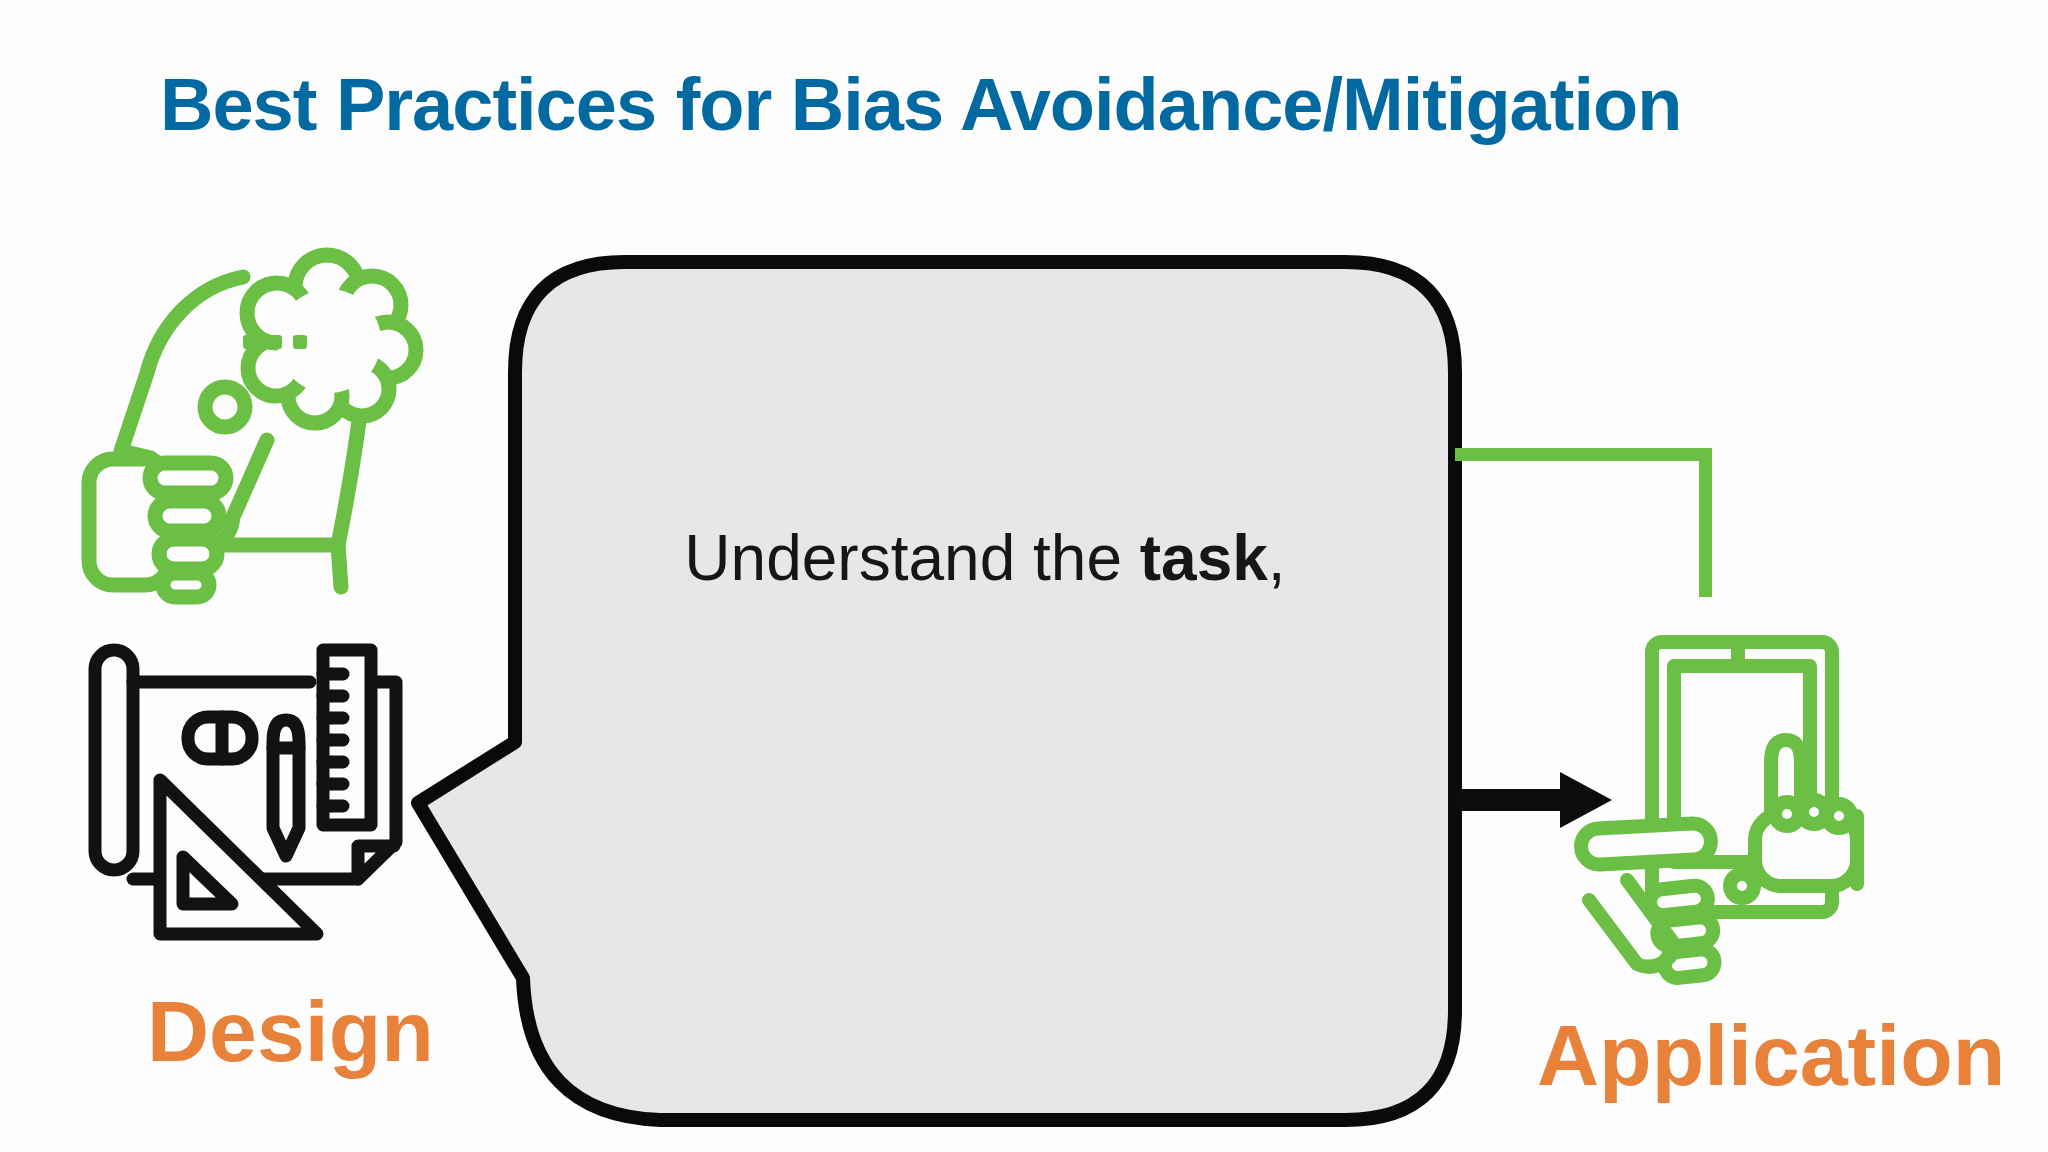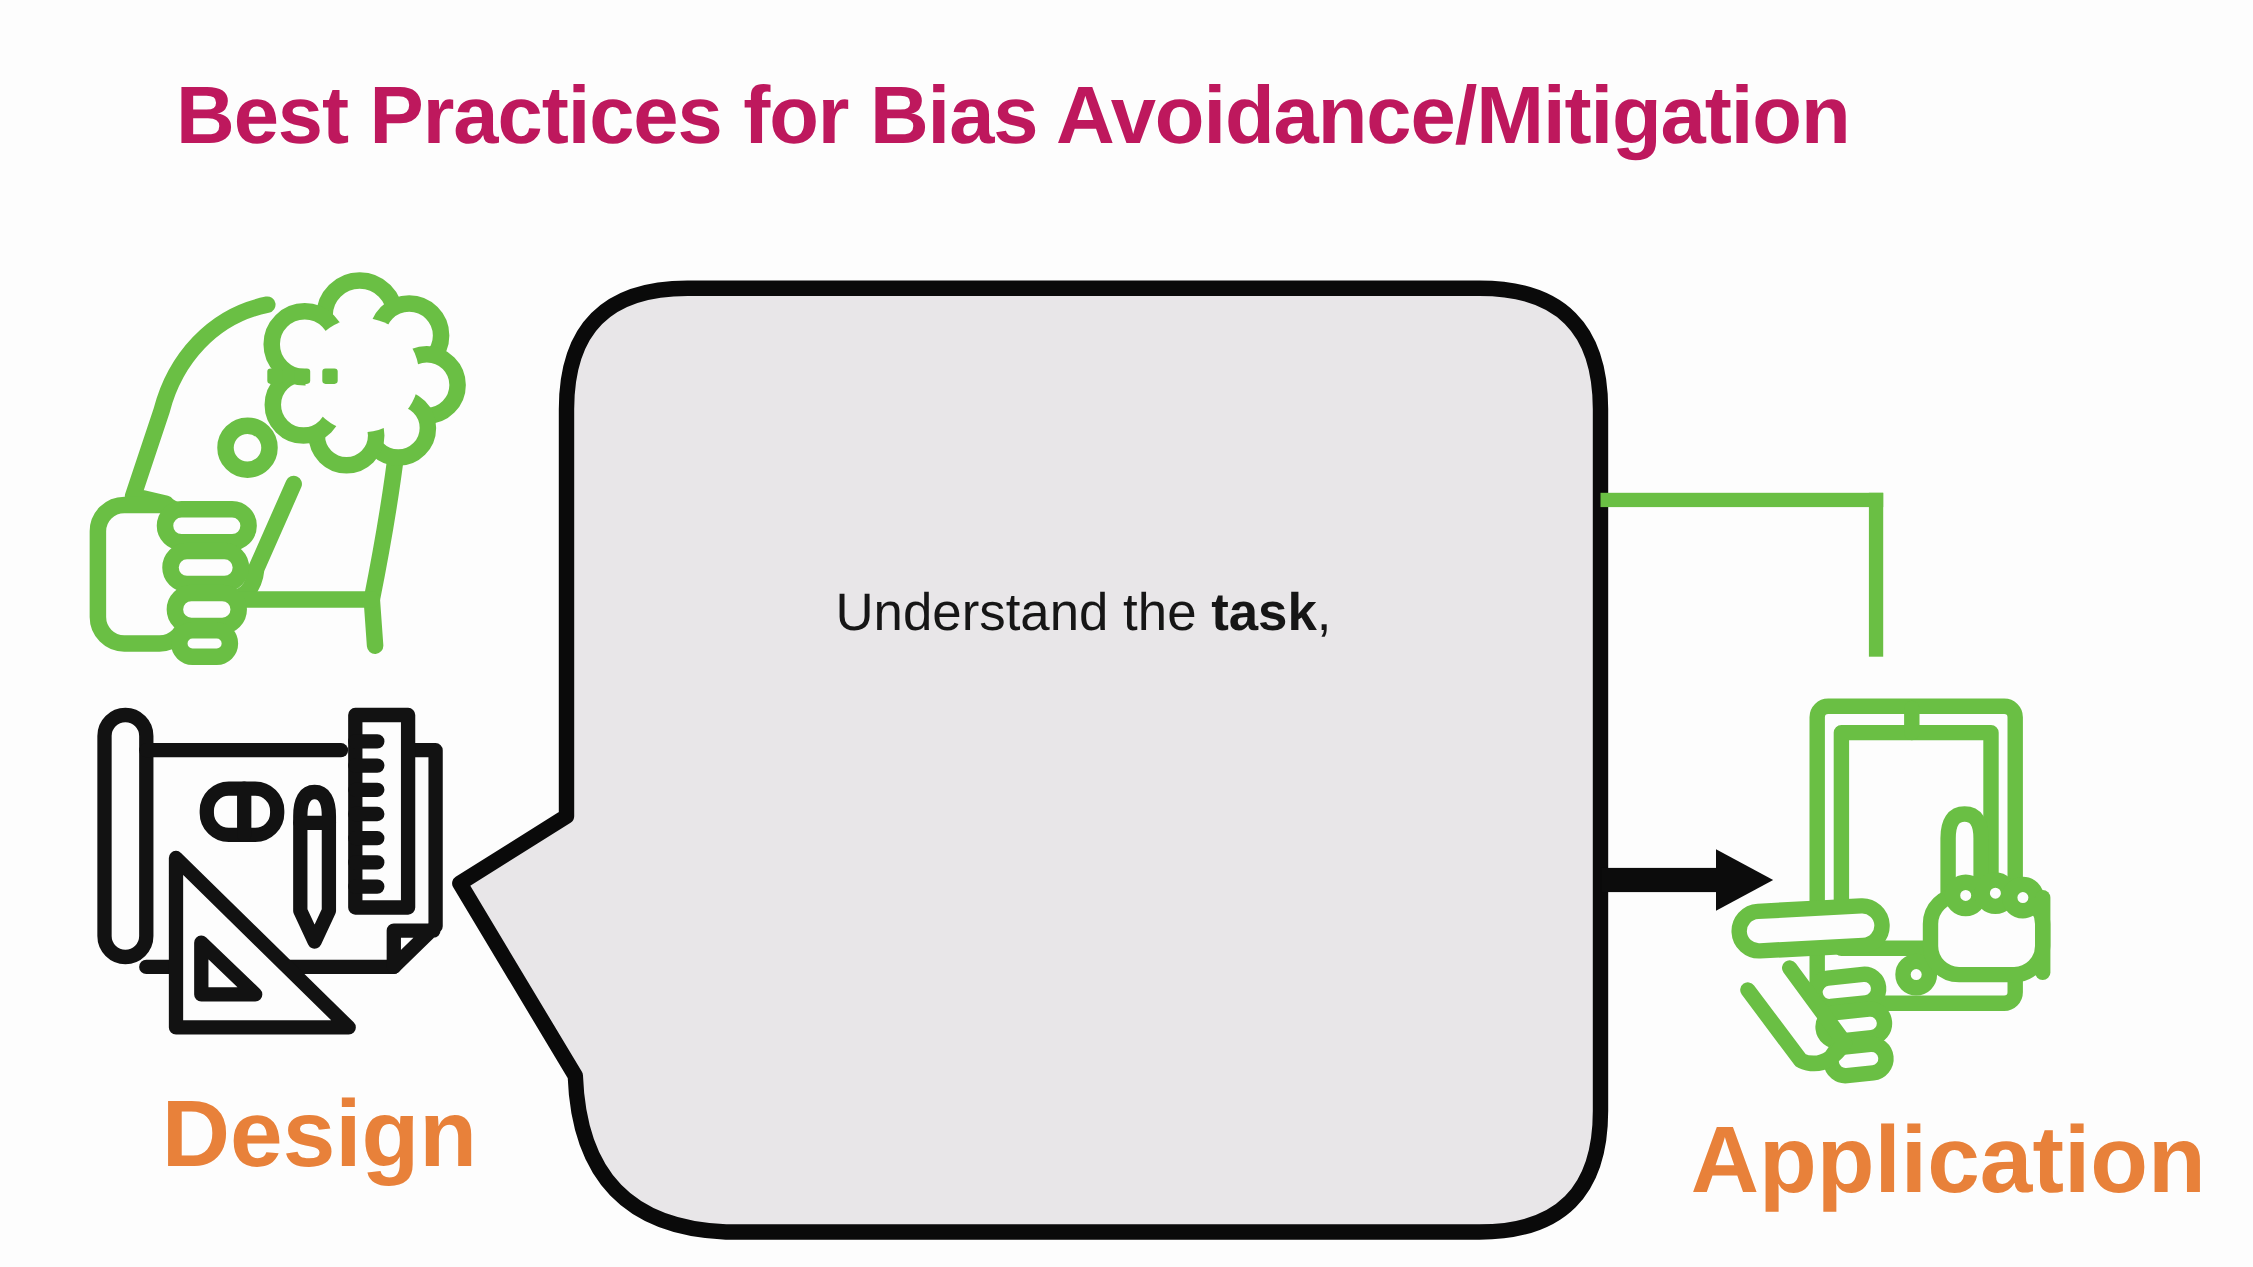--- a/index.html
+++ b/index.html
@@ -1,25 +1,25 @@
 <!DOCTYPE html>
 <html><head>
 <meta charset="utf-8">
 <style>
   html,body{margin:0;padding:0;}
   .slide{position:relative;width:2048px;height:1152px;background:#fdfdfd;overflow:hidden;
          font-family:"Liberation Sans", sans-serif;}
   .title{position:absolute;left:160px;top:62px;font-size:74px;font-weight:600;
-         color:#be185d;letter-spacing:-1px;white-space:nowrap;}
+         color:#0369a1;letter-spacing:-1px;white-space:nowrap;}
   .caption{position:absolute;font-size:86px;font-weight:bold;color:#e8813a;white-space:nowrap;margin-left:45px;}
   .caption.design{left:102px;top:982px;}
   .caption.application{left:1492px;top:1006px;}
   .abs{position:absolute;}
   .bubble-text{position:absolute;left:545px;top:512px;width:880px;text-align:center;
-               font-size:48px;line-height:92px;color:#161616;}
+               font-size:64px;line-height:92px;color:#161616;}
   .bubble-text b{font-weight:bold;}
   .green-line{position:absolute;background:#6abf44;}
   .h-line{left:1455px;top:448px;width:257px;height:13px;}
   .v-line{left:1699px;top:448px;width:13px;height:149px;}
   .arrow-shaft{position:absolute;left:1456px;top:789px;width:106px;height:22px;background:#0c0c0c;}
   .arrow-head{position:absolute;left:1560px;top:772px;width:0;height:0;
               border-top:28px solid transparent;border-bottom:28px solid transparent;
               border-left:52px solid #0c0c0c;}
   svg{position:absolute;overflow:visible;}
 </style>

